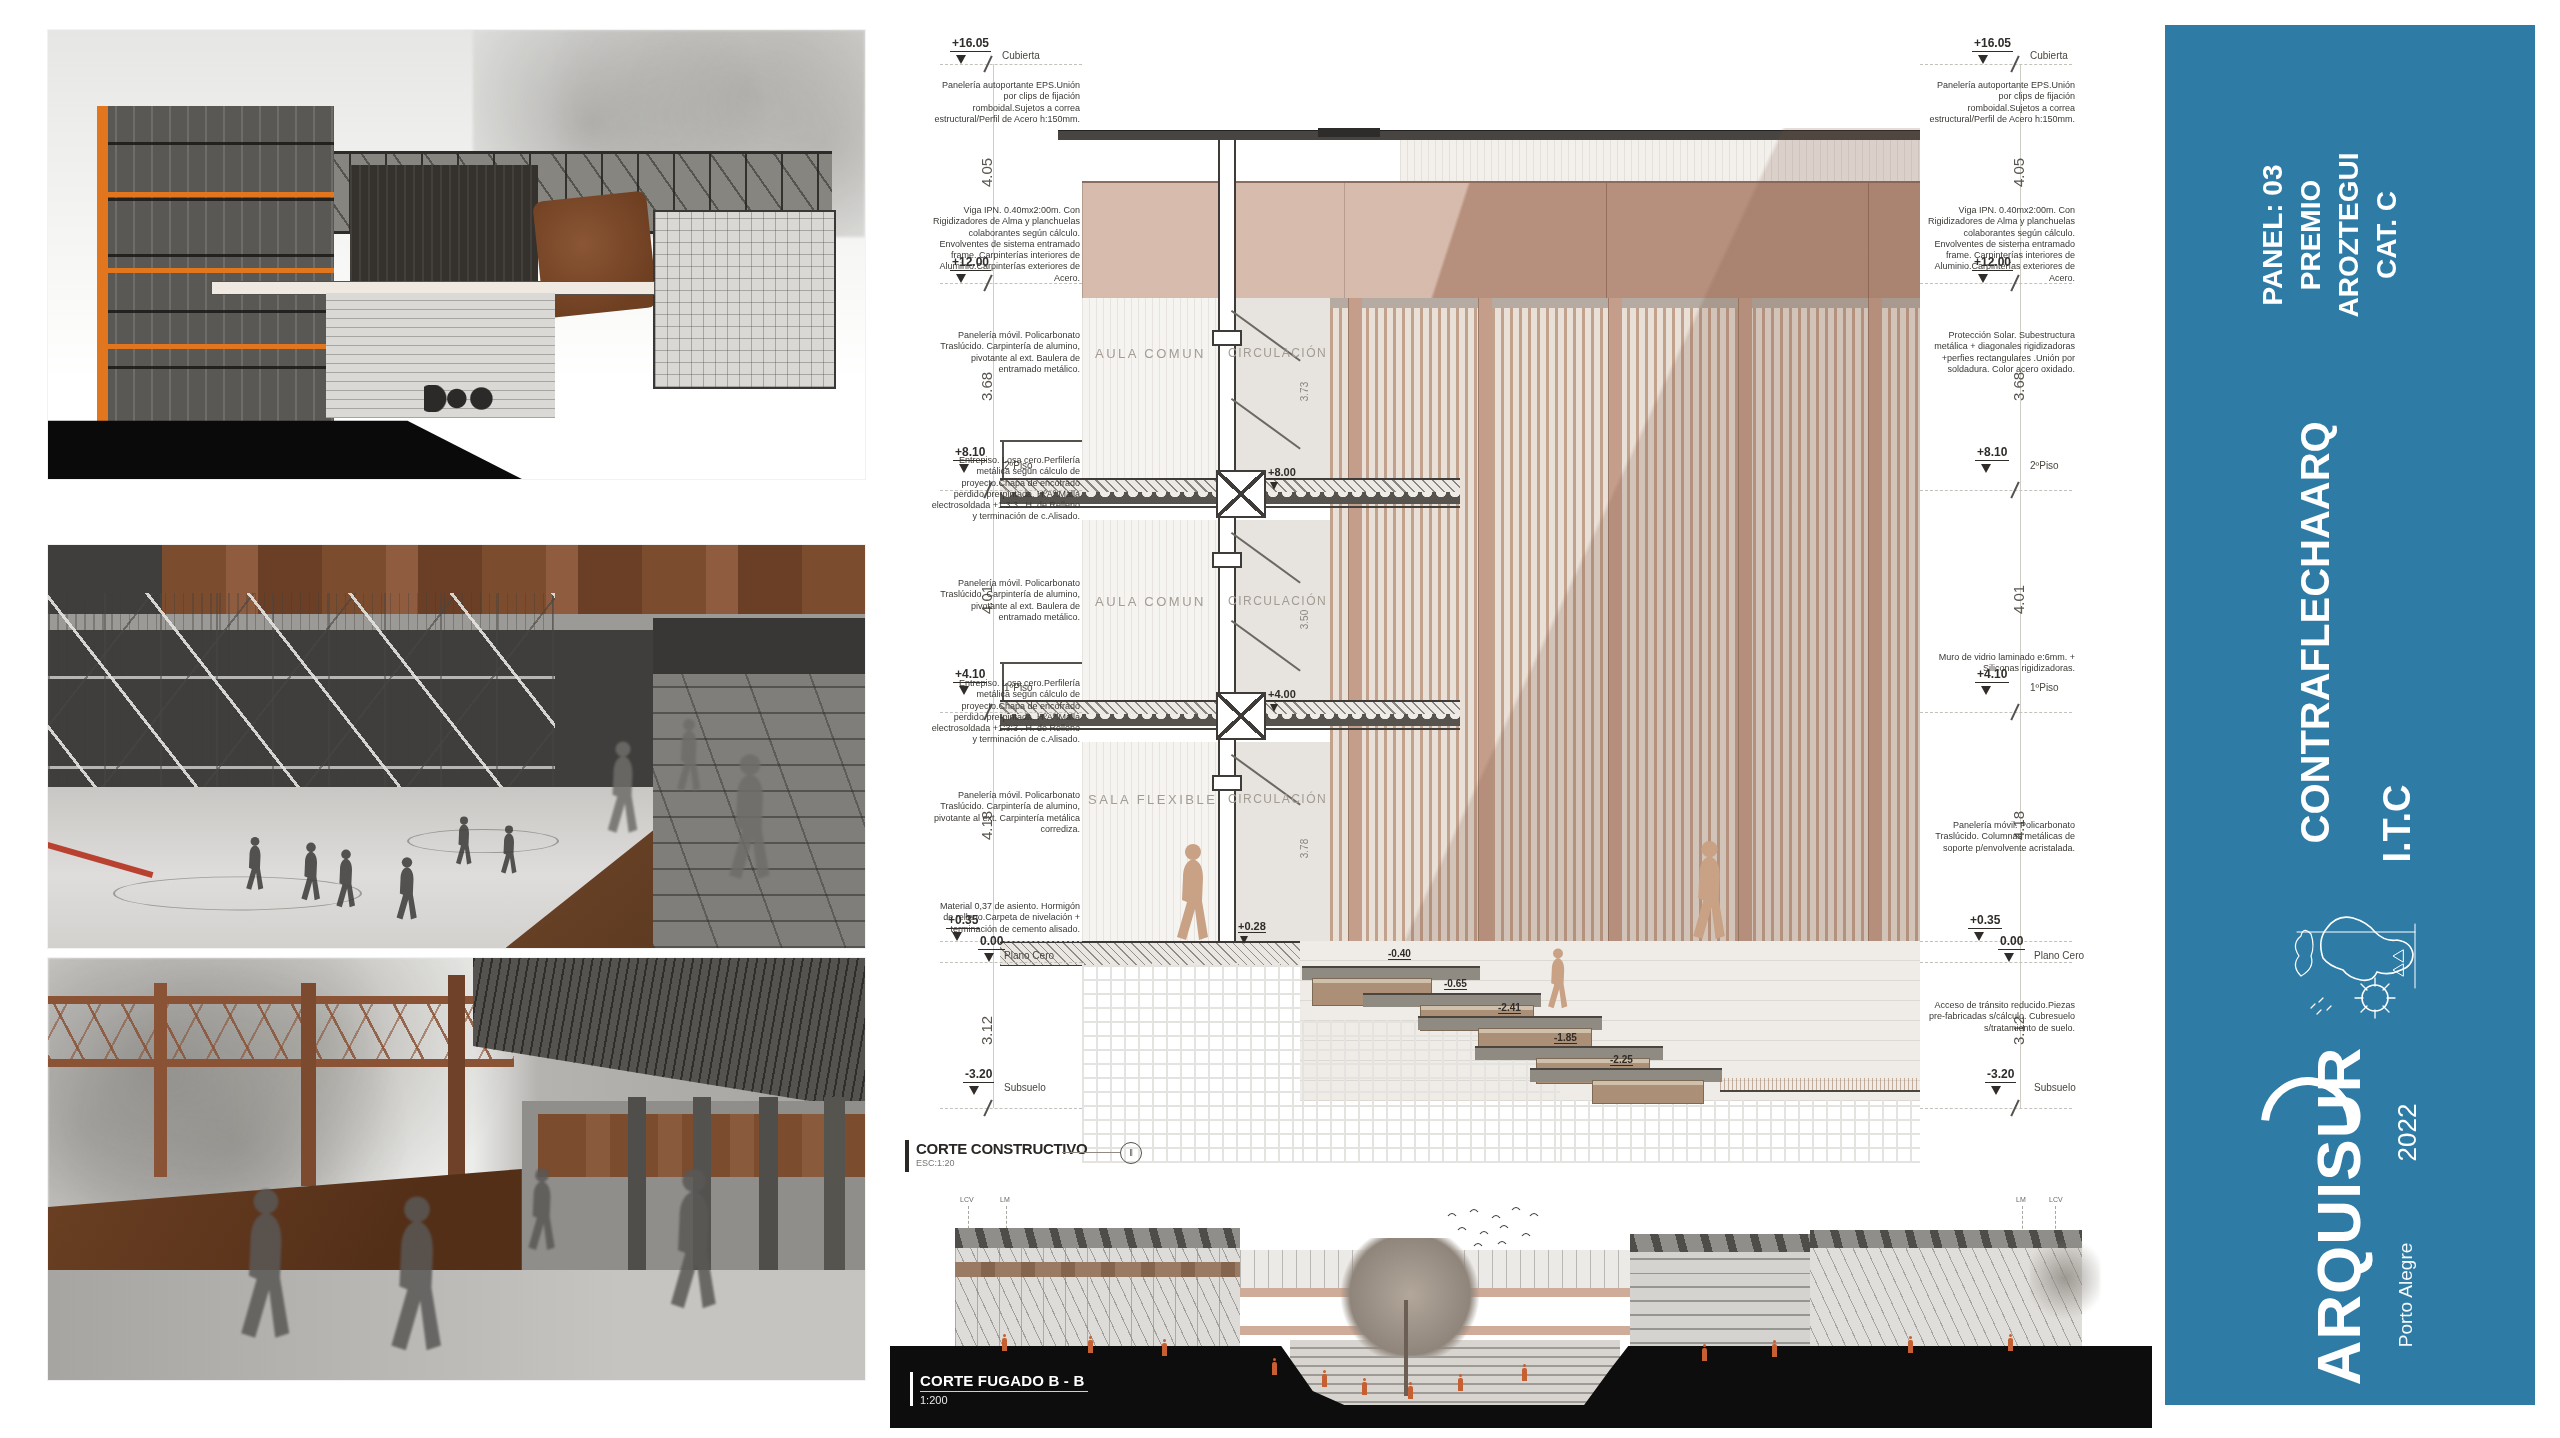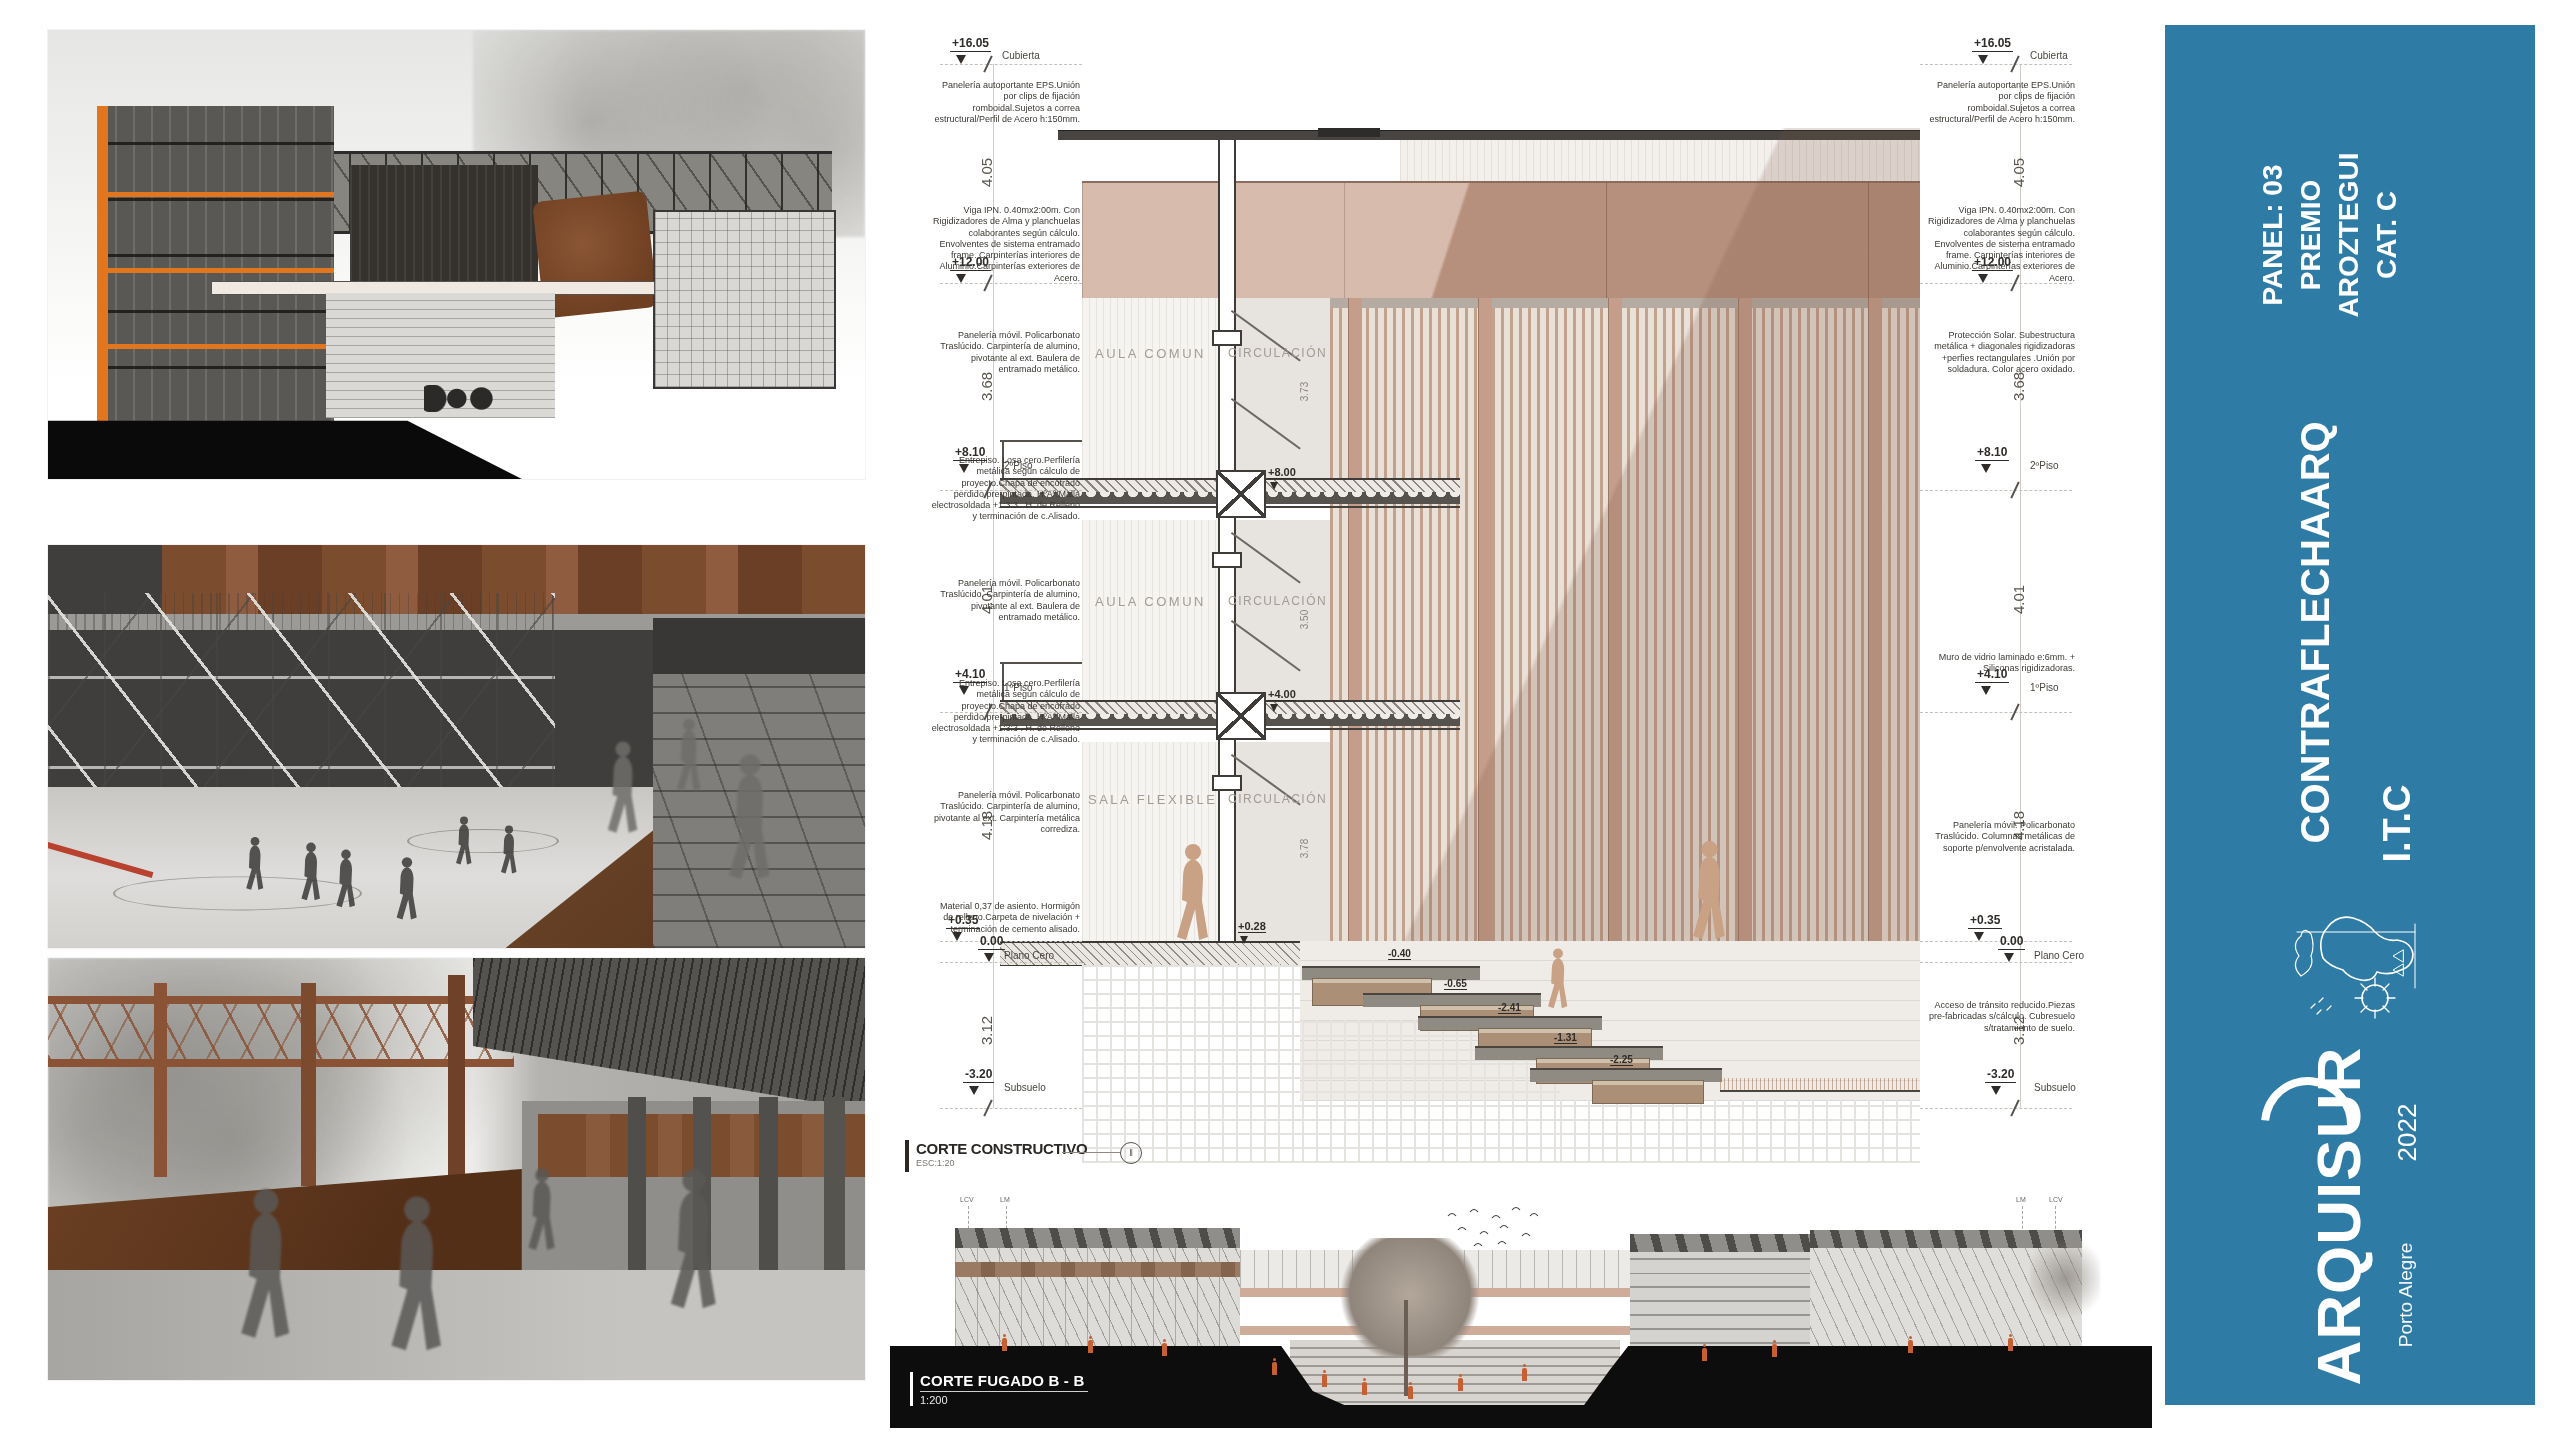--- a/index.html
+++ b/index.html
@@ -329,21 +329,21 @@
   <div class="abs inlvl" style="left:1268px;top:466px;">+8.00</div>
   <div class="abs lvl-tri" style="left:1270px;top:482px;border-top-width:8px;border-left-width:4px;border-right-width:4px;"></div>
   <div class="abs inlvl" style="left:1268px;top:688px;">+4.00</div>
   <div class="abs lvl-tri" style="left:1270px;top:704px;border-top-width:8px;border-left-width:4px;border-right-width:4px;"></div>
   <div class="abs inlvl" style="left:1238px;top:920px;">+0.28</div>
   <div class="abs lvl-tri" style="left:1240px;top:936px;border-top-width:8px;border-left-width:4px;border-right-width:4px;"></div>
 
   <div class="abs steplvl" style="left:1388px;top:948px;">-0.40</div>
   <div class="abs steplvl" style="left:1444px;top:978px;">-0.65</div>
   <div class="abs steplvl" style="left:1498px;top:1002px;">-2.41</div>
-  <div class="abs steplvl" style="left:1554px;top:1032px;">-1.31</div>
+  <div class="abs steplvl" style="left:1554px;top:1032px;">-1.85</div>
   <div class="abs steplvl" style="left:1610px;top:1054px;">-2.25</div>
 
   <div class="abs ann" style="left:930px;top:80px;width:150px;">Panelería autoportante EPS.Unión por clips de fijación romboidal.Sujetos a correa estructural/Perfil de Acero h:150mm.</div>
   <div class="abs ann" style="left:930px;top:205px;width:150px;">Viga IPN. 0.40mx2:00m. Con Rigidizadores de Alma y planchuelas colaborantes según cálculo. Envolventes de sistema entramado frame. Carpinterías interiores de Aluminio.Carpinterías exteriores de Acero.</div>
   <div class="abs ann" style="left:930px;top:330px;width:150px;">Panelería móvil. Policarbonato Traslúcido. Carpintería de alumino, pivotante al ext. Baulera de entramado metálico.</div>
   <div class="abs ann" style="left:930px;top:455px;width:150px;">Entrepiso. Losa cero.Perfilería metálica según cálculo de proyecto.Chapa de encofrado perdido pre-pintada. HºAº.Malla electrosoldada +1:3:3 . H. de Relleno y terminación de c.Alisado.</div>
   <div class="abs ann" style="left:930px;top:578px;width:150px;">Panelería móvil. Policarbonato Traslúcido. Carpintería de alumino, pivotante al ext. Baulera de entramado metálico.</div>
   <div class="abs ann" style="left:930px;top:678px;width:150px;">Entrepiso. Losa cero.Perfilería metálica según cálculo de proyecto.Chapa de encofrado perdido pre-pintada. HºAº.Malla electrosoldada +1:3:3 . H. de Relleno y terminación de c.Alisado.</div>
   <div class="abs ann" style="left:930px;top:790px;width:150px;">Panelería móvil. Policarbonato Traslúcido. Carpintería de alumino, pivotante al ext. Carpintería metálica corrediza.</div>
   <div class="abs ann" style="left:930px;top:901px;width:150px;">Material 0,37 de asiento. Hormigón de relleno.Carpeta de nivelación + terminación de cemento alisado.</div>

